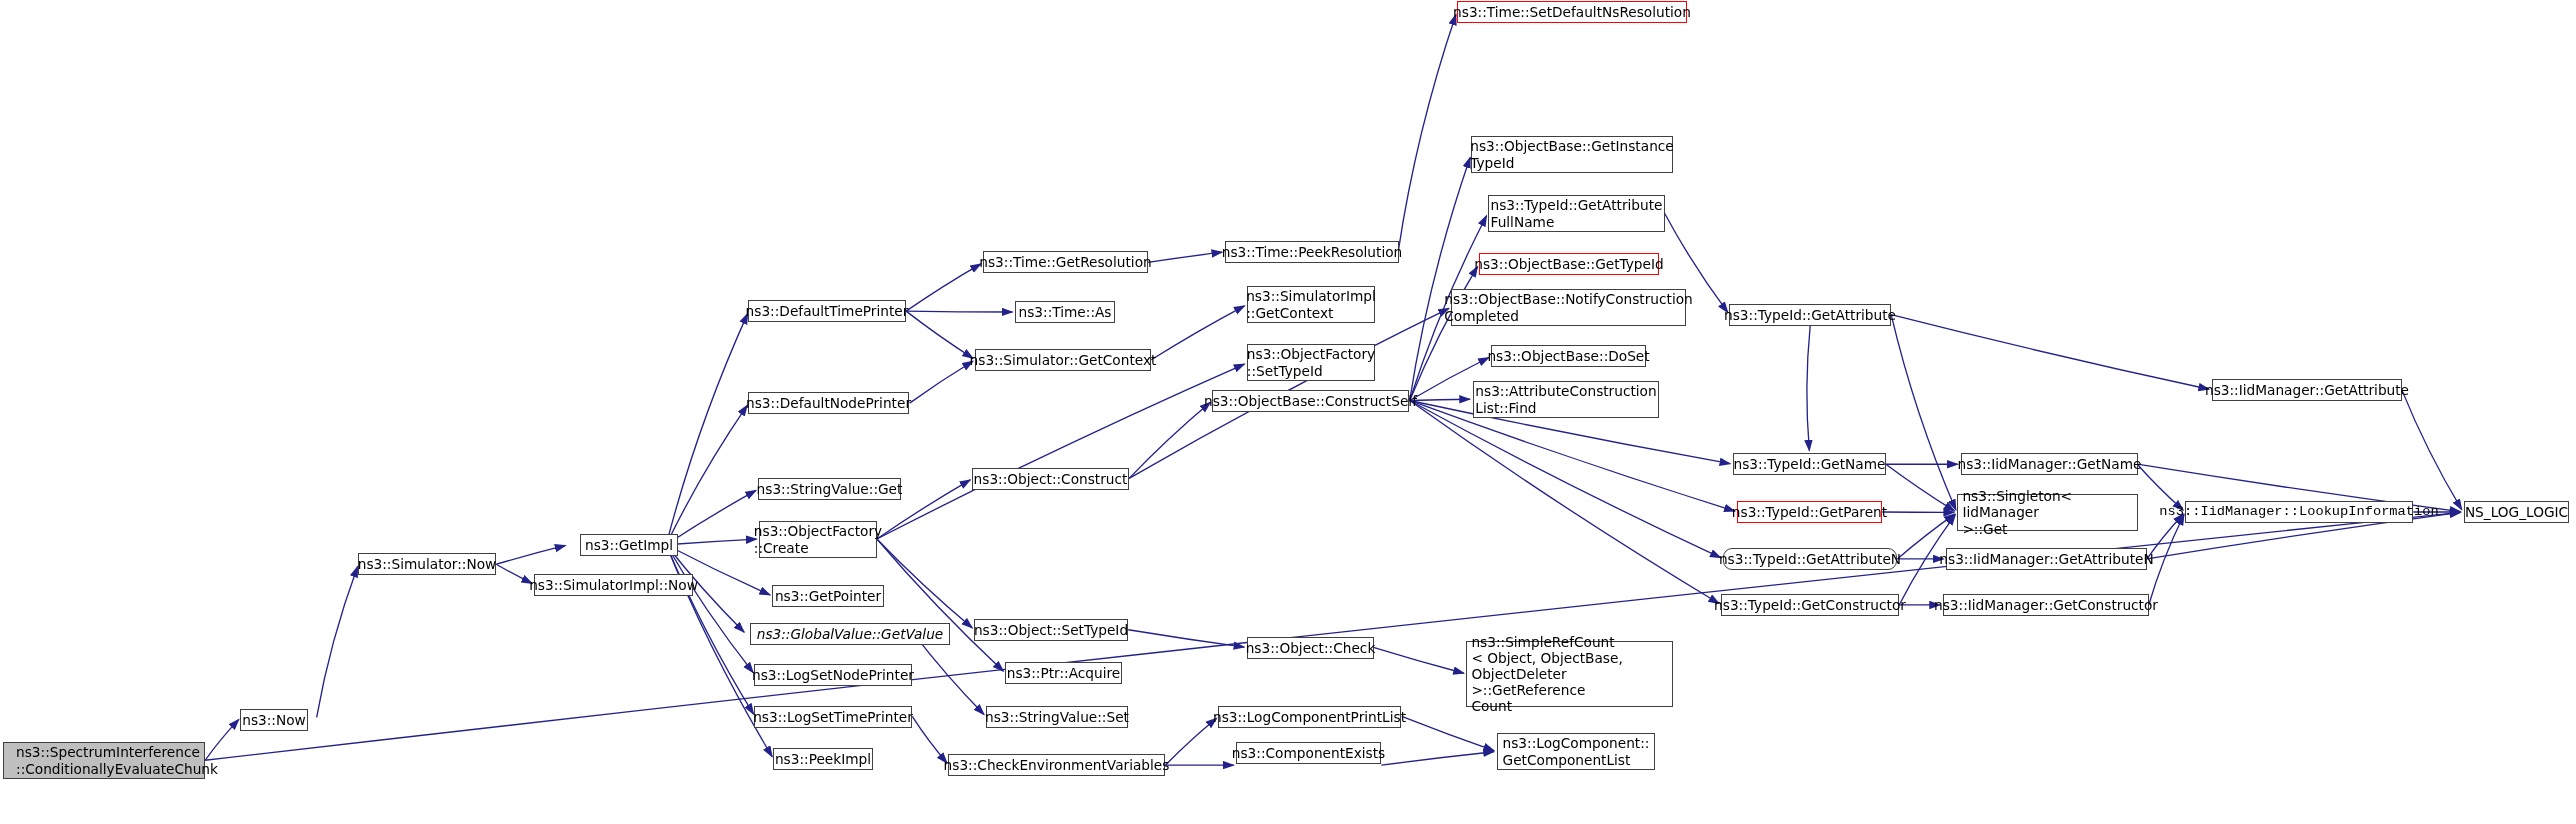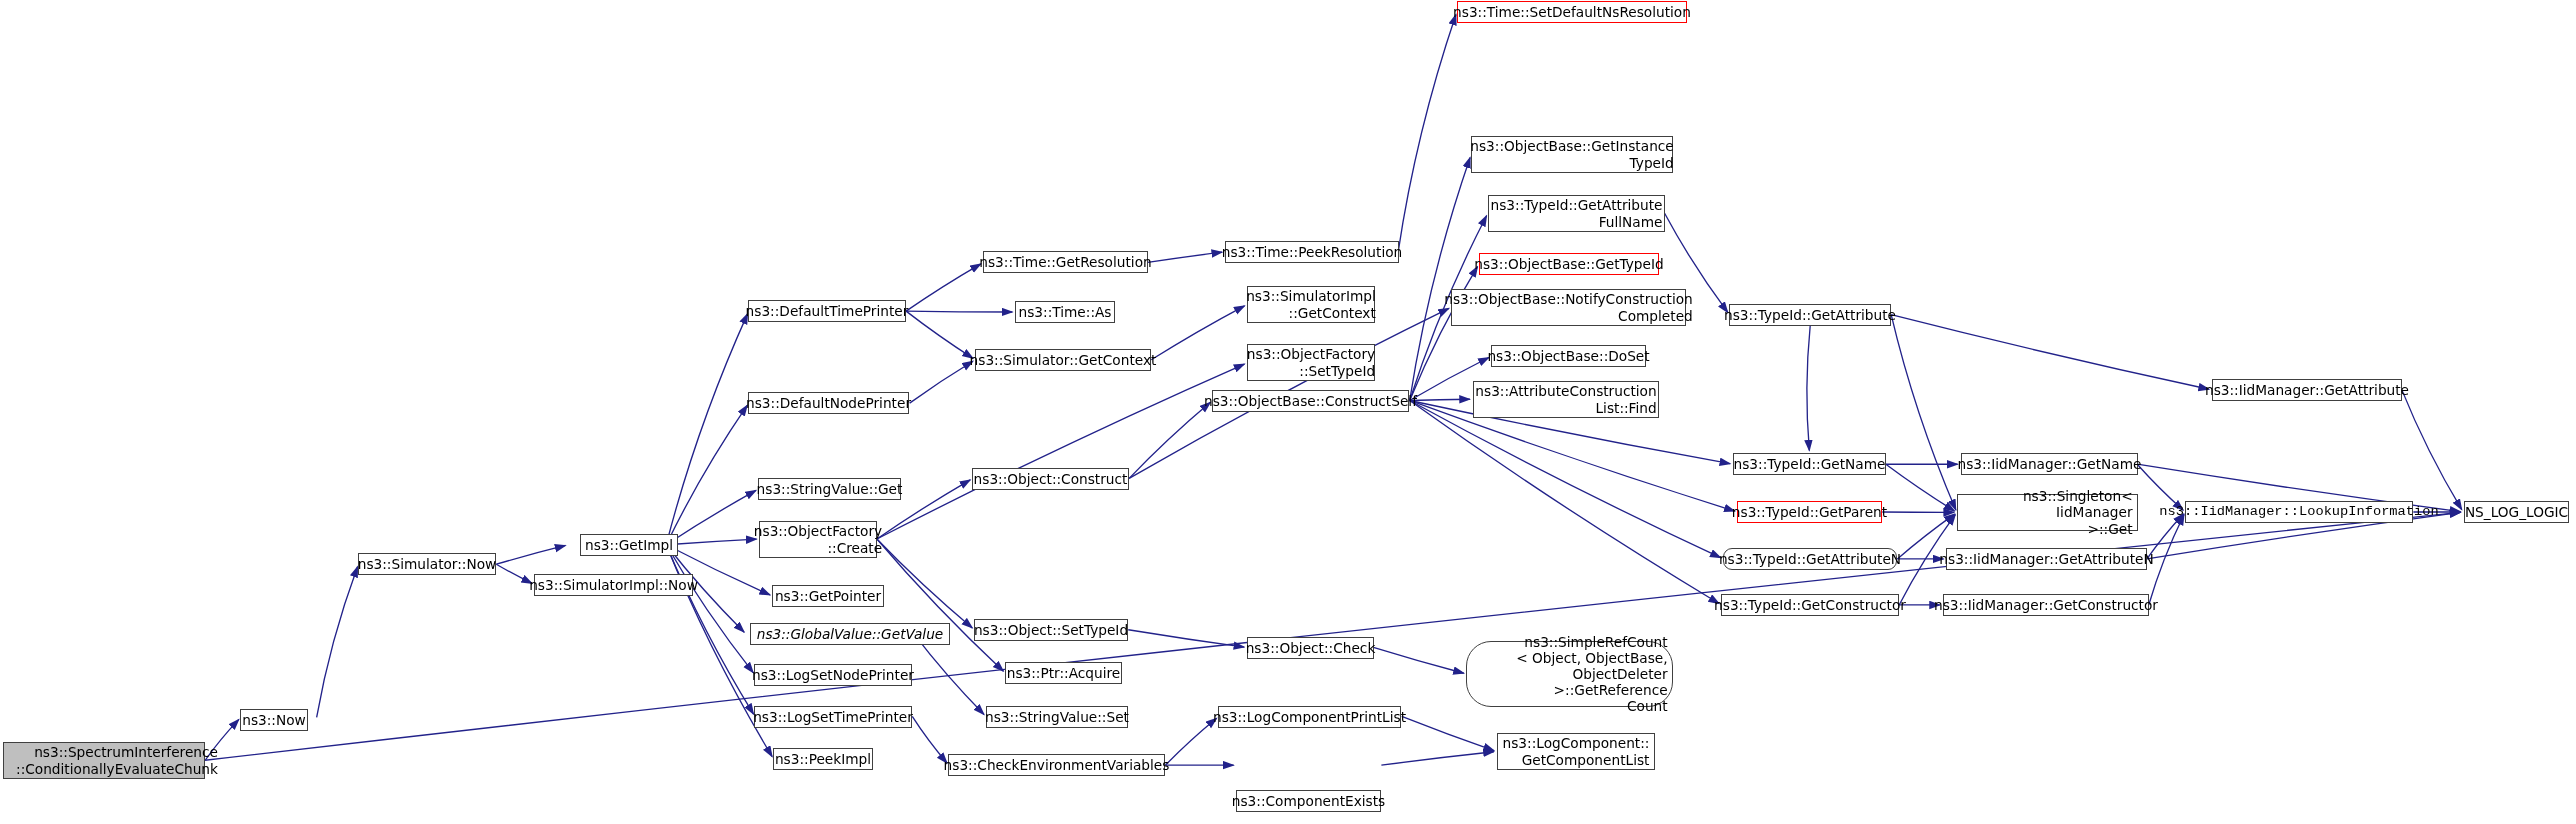--- a/index.html
+++ b/index.html
@@ -16,21 +16,21 @@
     position:absolute;
     box-sizing:border-box;
     border:1.4px solid #404040;
     background:#ffffff;
     color:#000000;
     font-size:13.7px;
     line-height:1.18;
     display:flex;
     align-items:center;
     justify-content:center;
-    text-align:right;
+    text-align:left;
     white-space:pre-line;
     padding:0.9px 4.4px;
     z-index:5;
   }
   .node.red{border-color:#ff0000;}
   .node.cur{background:#bfbfbf;border-color:#404040;padding-left:31px;}
 </style>
 </head>
 <body>
 
@@ -131,33 +131,33 @@
       <div class="node" style="left: 1005px; top: 662px; width: 117px; height: 22px;"><span>ns3::Ptr::Acquire</span></div>
       <div class="node" style="left: 986px; top: 706px; width: 142px; height: 22px;"><span>ns3::StringValue::Set</span></div>
       <div class="node" style="left: 948px; top: 754px; width: 217px; height: 22px;"><span>ns3::CheckEnvironmentVariables</span></div>
       <div class="node" style="left: 1225px; top: 241px; width: 174px; height: 22px;"><span>ns3::Time::PeekResolution</span></div>
       <div class="node" style="left: 1247px; top: 286px; width: 128px; height: 37px;"><span>ns3::SimulatorImpl
 ::GetContext</span></div>
       <div class="node" style="left: 1247px; top: 344px; width: 128px; height: 37px;"><span>ns3::ObjectFactory
 ::SetTypeId</span></div>
       <div class="node" style="left: 1212px; top: 390px; width: 197px; height: 22px;"><span>ns3::ObjectBase::ConstructSelf</span></div>
       <div class="node" style="left: 1218px; top: 706px; width: 183px; height: 22px;"><span>ns3::LogComponentPrintList</span></div>
-      <div class="node" style="left: 1236px; top: 790px; width: 145px; height: 22px;"><span>ns3::ComponentExists</span></div>
+      <div class="node" style="left: 1236px; top: 742px; width: 145px; height: 22px;"><span>ns3::ComponentExists</span></div>
       <div class="node" style="left: 1247px; top: 637px; width: 127px; height: 22px;"><span>ns3::Object::Check</span></div>
       <div class="node" style="left: 1471px; top: 136px; width: 202px; height: 37px;"><span>ns3::ObjectBase::GetInstance
 TypeId</span></div>
       <div class="node" style="left: 1488px; top: 195px; width: 177px; height: 37px;"><span>ns3::TypeId::GetAttribute
 FullName</span></div>
       <div class="node red" style="left: 1479px; top: 253px; width: 180px; height: 22px;"><span>ns3::ObjectBase::GetTypeId</span></div>
       <div class="node" style="left: 1451px; top: 289px; width: 235px; height: 37px;"><span>ns3::ObjectBase::NotifyConstruction
 Completed</span></div>
       <div class="node" style="left: 1491px; top: 345px; width: 155px; height: 22px;"><span>ns3::ObjectBase::DoSet</span></div>
       <div class="node" style="left: 1473px; top: 381px; width: 186px; height: 37px;"><span>ns3::AttributeConstruction
 List::Find</span></div>
-      <div class="node" style="left: 1466px; top: 641px; width: 207px; height: 66px; border-radius: 25px;"><span>ns3::SimpleRefCount
+      <div class="node" style="left: 1466px; top: 641px; width: 207px; height: 66px;"><span>ns3::SimpleRefCount
 &lt; Object, ObjectBase,
  ObjectDeleter &gt;::GetReference
 Count</span></div>
       <div class="node" style="left: 1497px; top: 733px; width: 158px; height: 37px;"><span>ns3::LogComponent::
 GetComponentList</span></div>
       <div class="node" style="left: 1729px; top: 304px; width: 162px; height: 22px;"><span>ns3::TypeId::GetAttribute</span></div>
       <div class="node" style="left: 1733px; top: 453px; width: 153px; height: 22px;"><span>ns3::TypeId::GetName</span></div>
       <div class="node red" style="left: 1737px; top: 501px; width: 145px; height: 22px;"><span>ns3::TypeId::GetParent</span></div>
       <div class="node" style="left: 1723px; top: 548px; width: 174px; height: 22px; border-radius: 9px;"><span>ns3::TypeId::GetAttributeN</span></div>
       <div class="node" style="left: 1721px; top: 594px; width: 178px; height: 22px;"><span>ns3::TypeId::GetConstructor</span></div>

